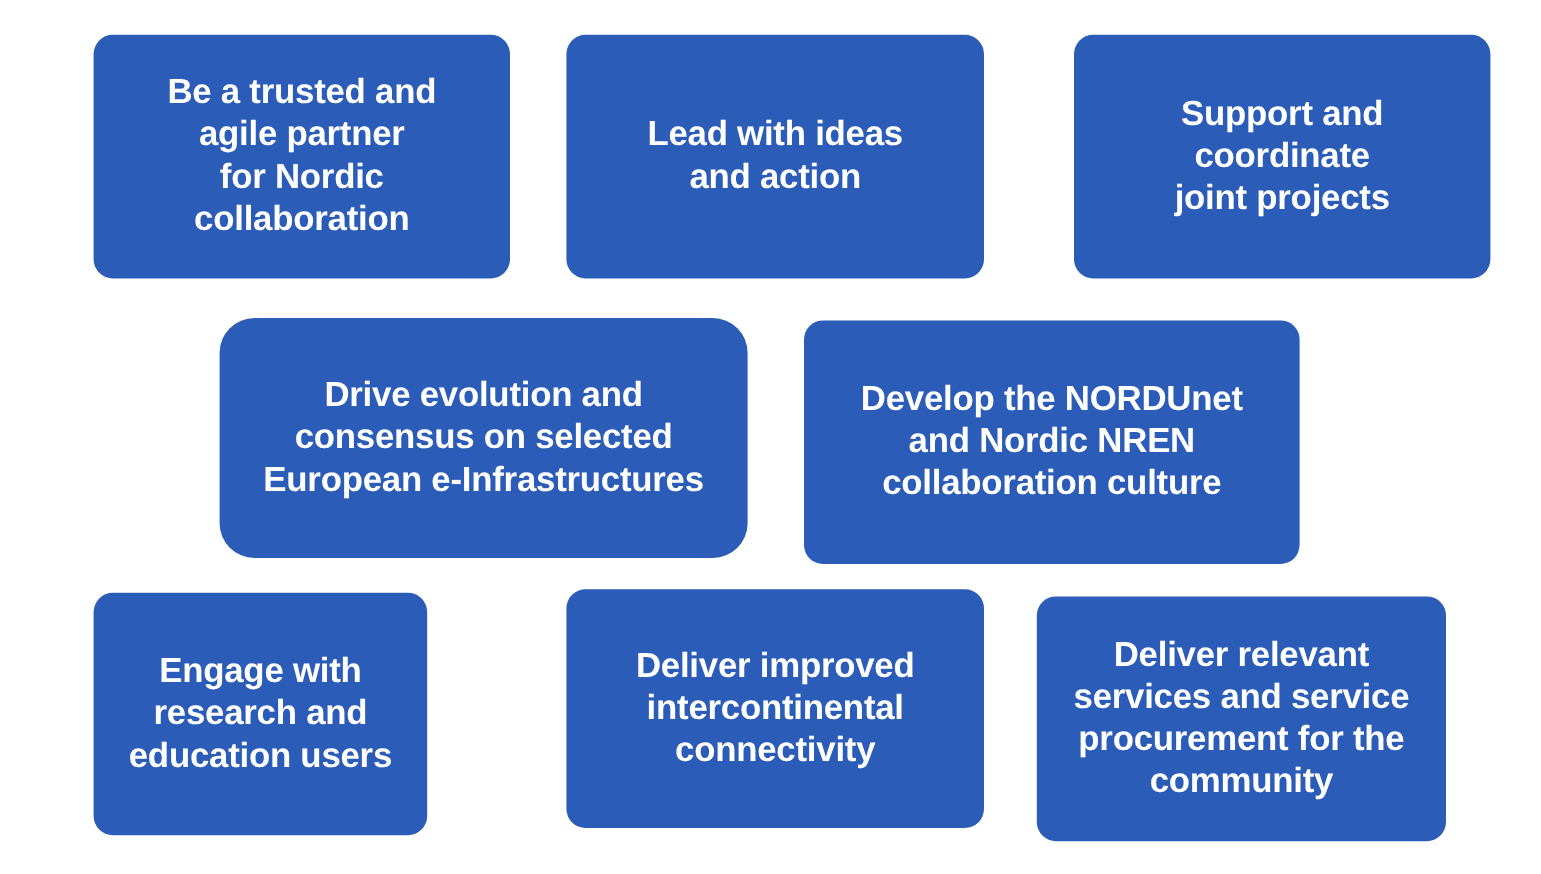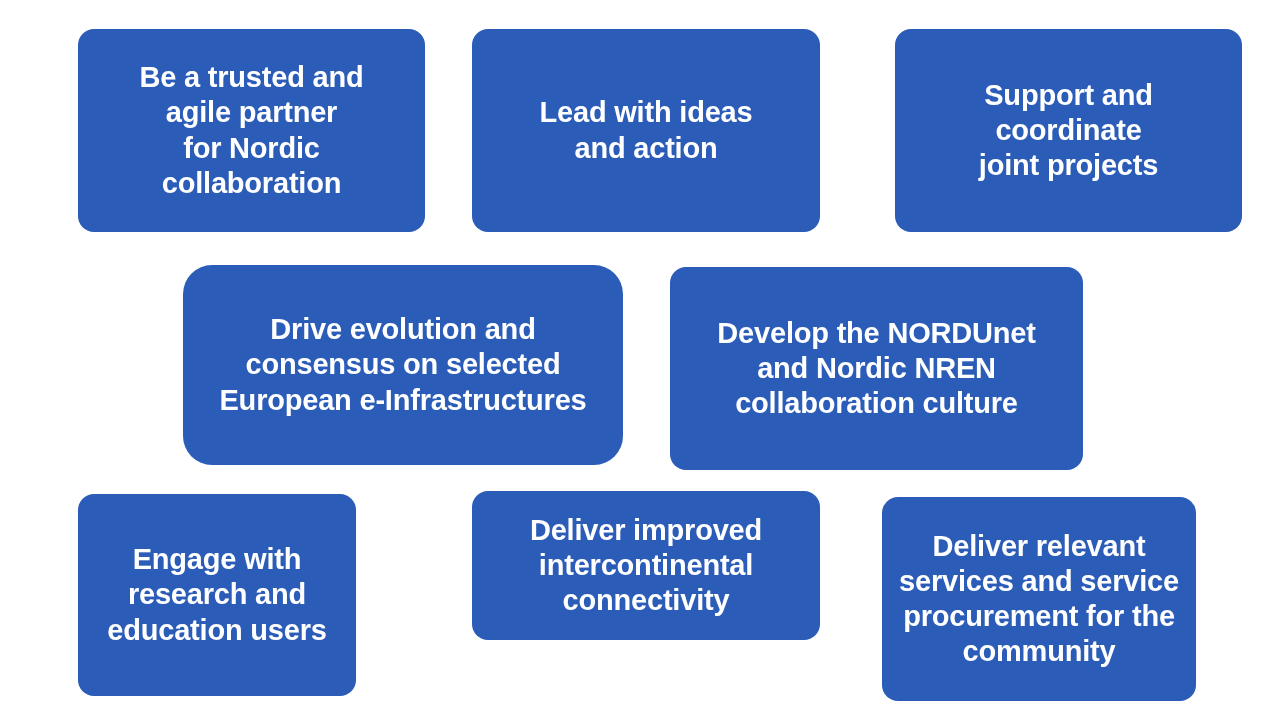--- a/index.html
+++ b/index.html
@@ -43,22 +43,22 @@
   #card-0 { left: 78px;  top: 29px;  width: 347px; height: 203px; }
   #card-1 { left: 472px; top: 29px;  width: 348px; height: 203px; }
   #card-2 { left: 866px; top: 29px;  width: 347px; height: 203px; margin-left: 29px; }
 
   
   #card-3 { left: 183px; top: 265px; width: 440px; height: 200px; }
   #card-4 { left: 670px; top: 267px; width: 413px; height: 203px; }
 
   
   #card-5 { left: 78px;  top: 494px; width: 278px; height: 202px; }
-  #card-6 { left: 472px; top: 491px; width: 348px; height: 149px; }
-  #card-7 { left: 882px; top: 497px; width: 314px; height: 204px; }
+  #card-6 { left: 472px; top: 491px; width: 348px; height: 199px; }
+  #card-7 { left: 864px; top: 497px; width: 341px; height: 204px; }
 
   
   #card-0 .goal-text { font-size: 29px; }
   #card-1 .goal-text { font-size: 29px; }
   #card-2 .goal-text { font-size: 29px; }
   #card-3 .goal-text { font-size: 29px; }
   #card-4 .goal-text { font-size: 29px; }
   #card-5 .goal-text { font-size: 29px; }
   #card-6 .goal-text { font-size: 29px; }
   #card-7 .goal-text { font-size: 29px; }

